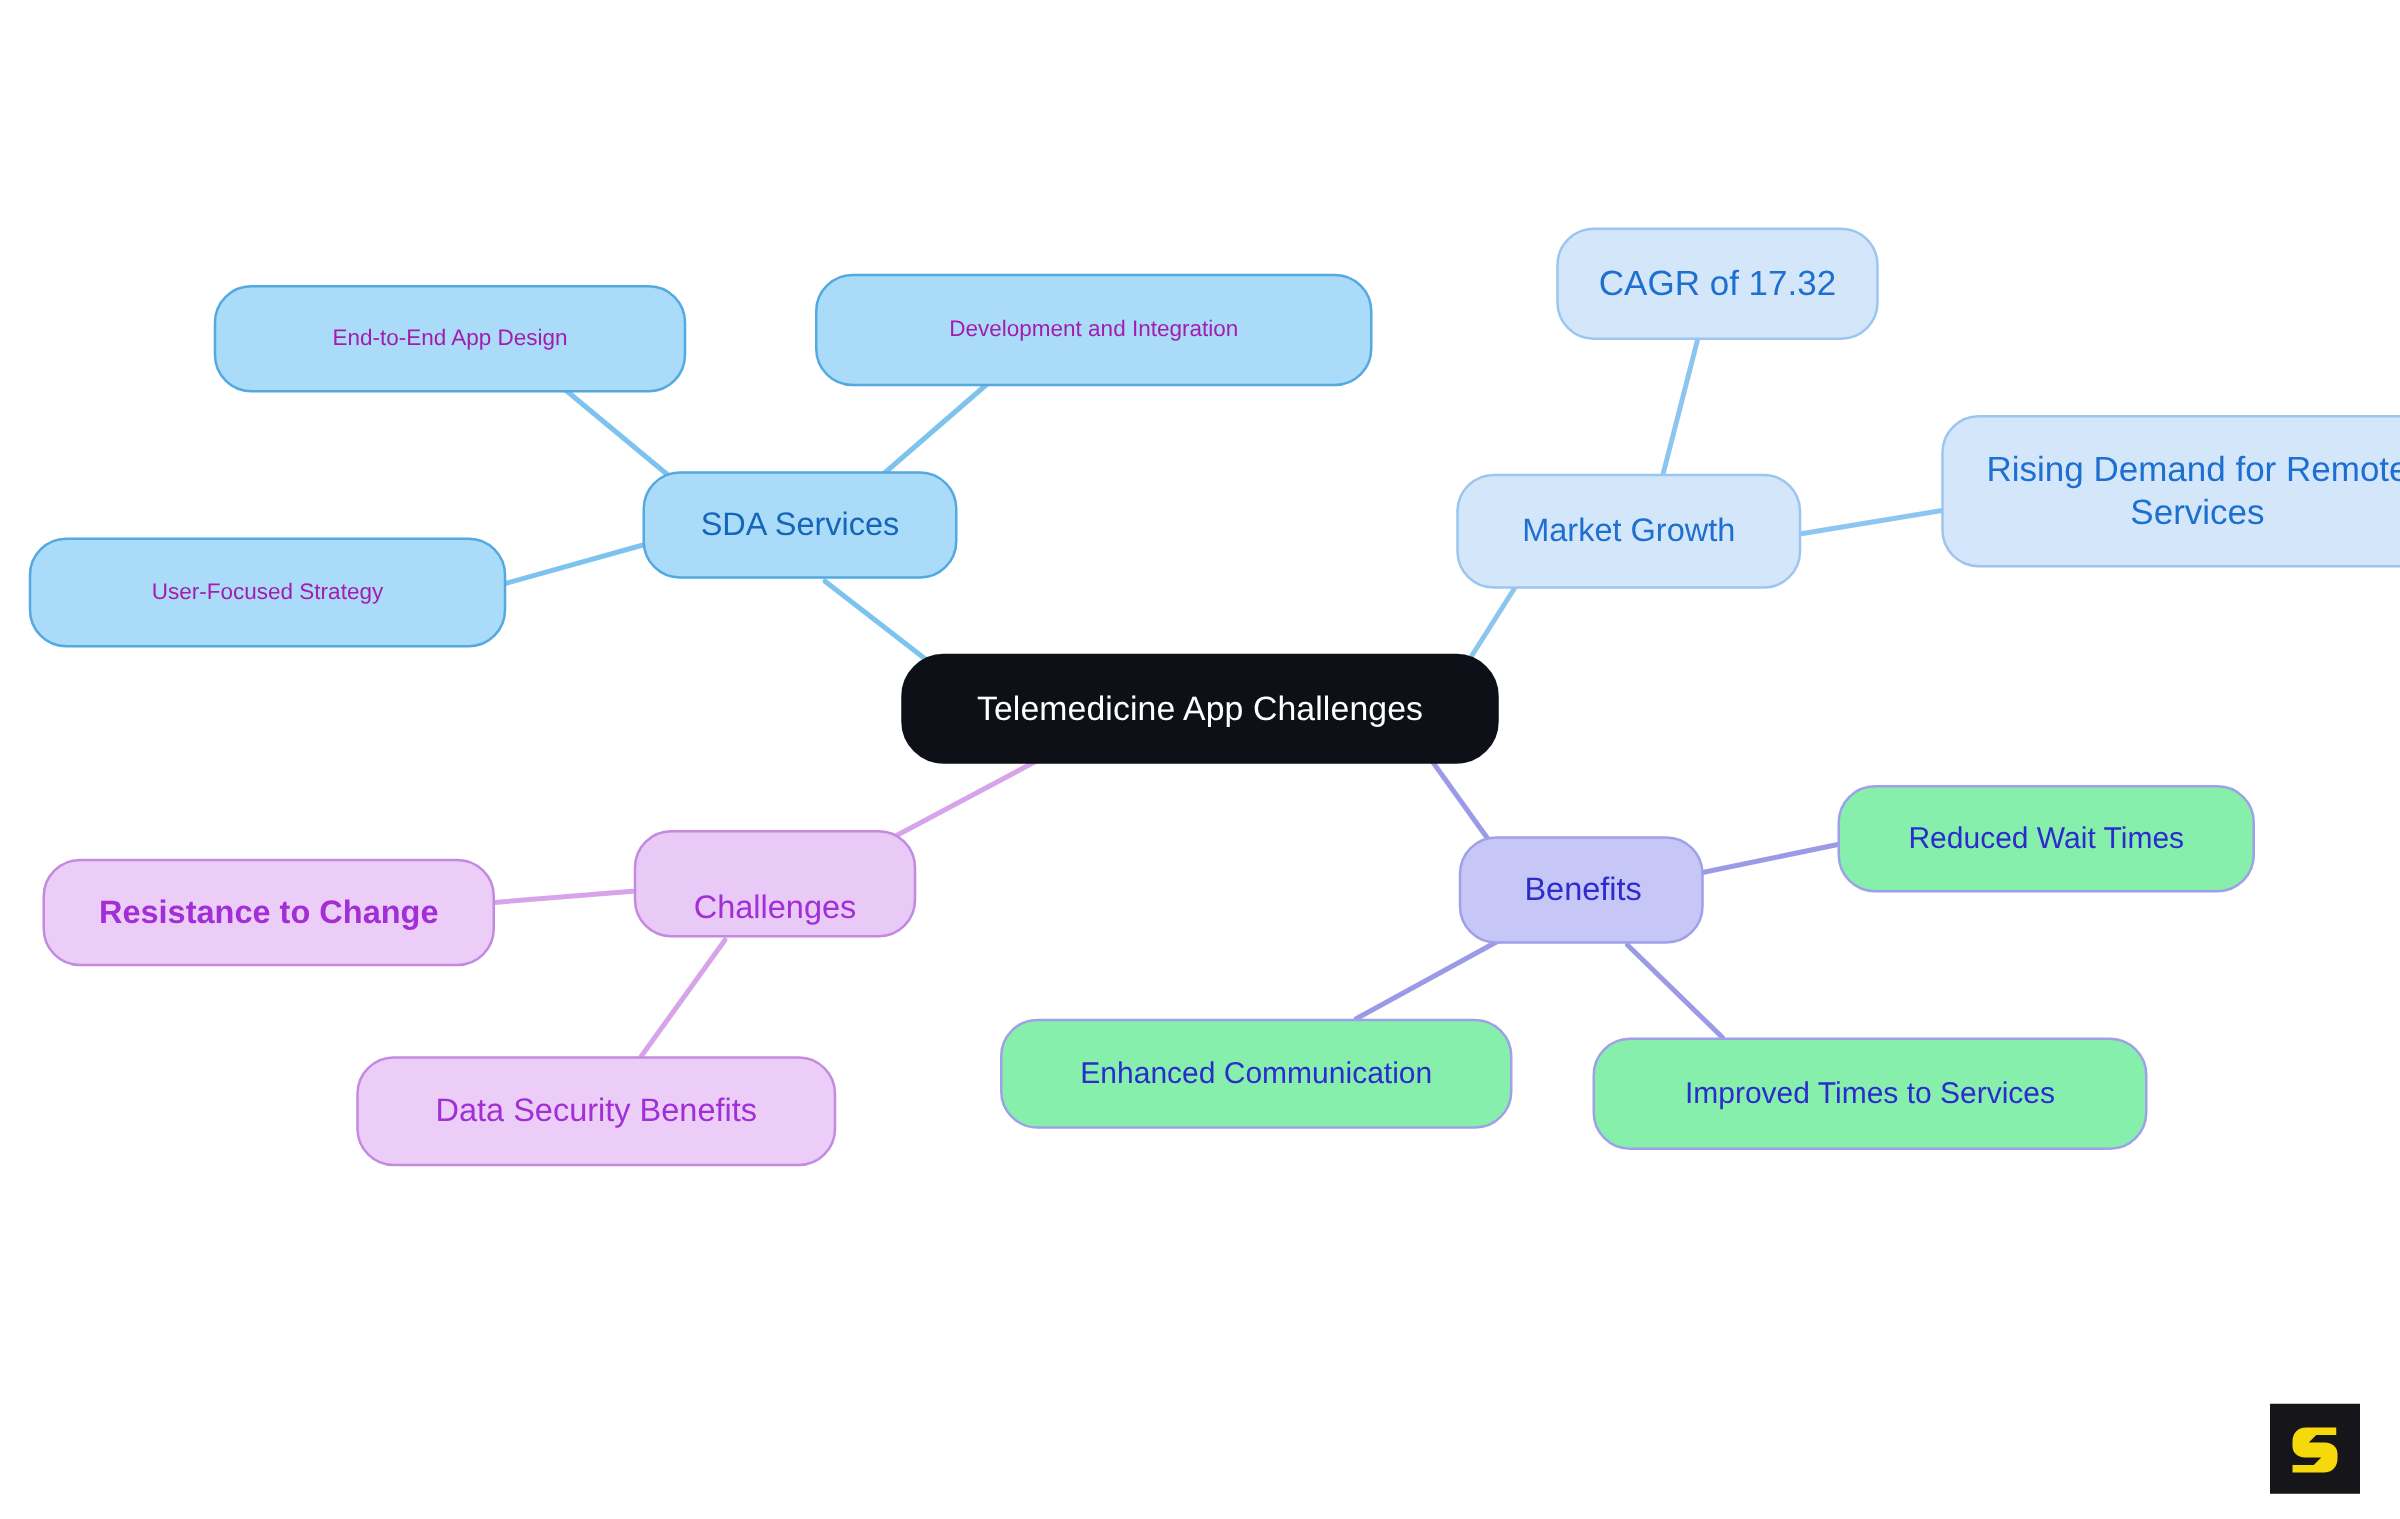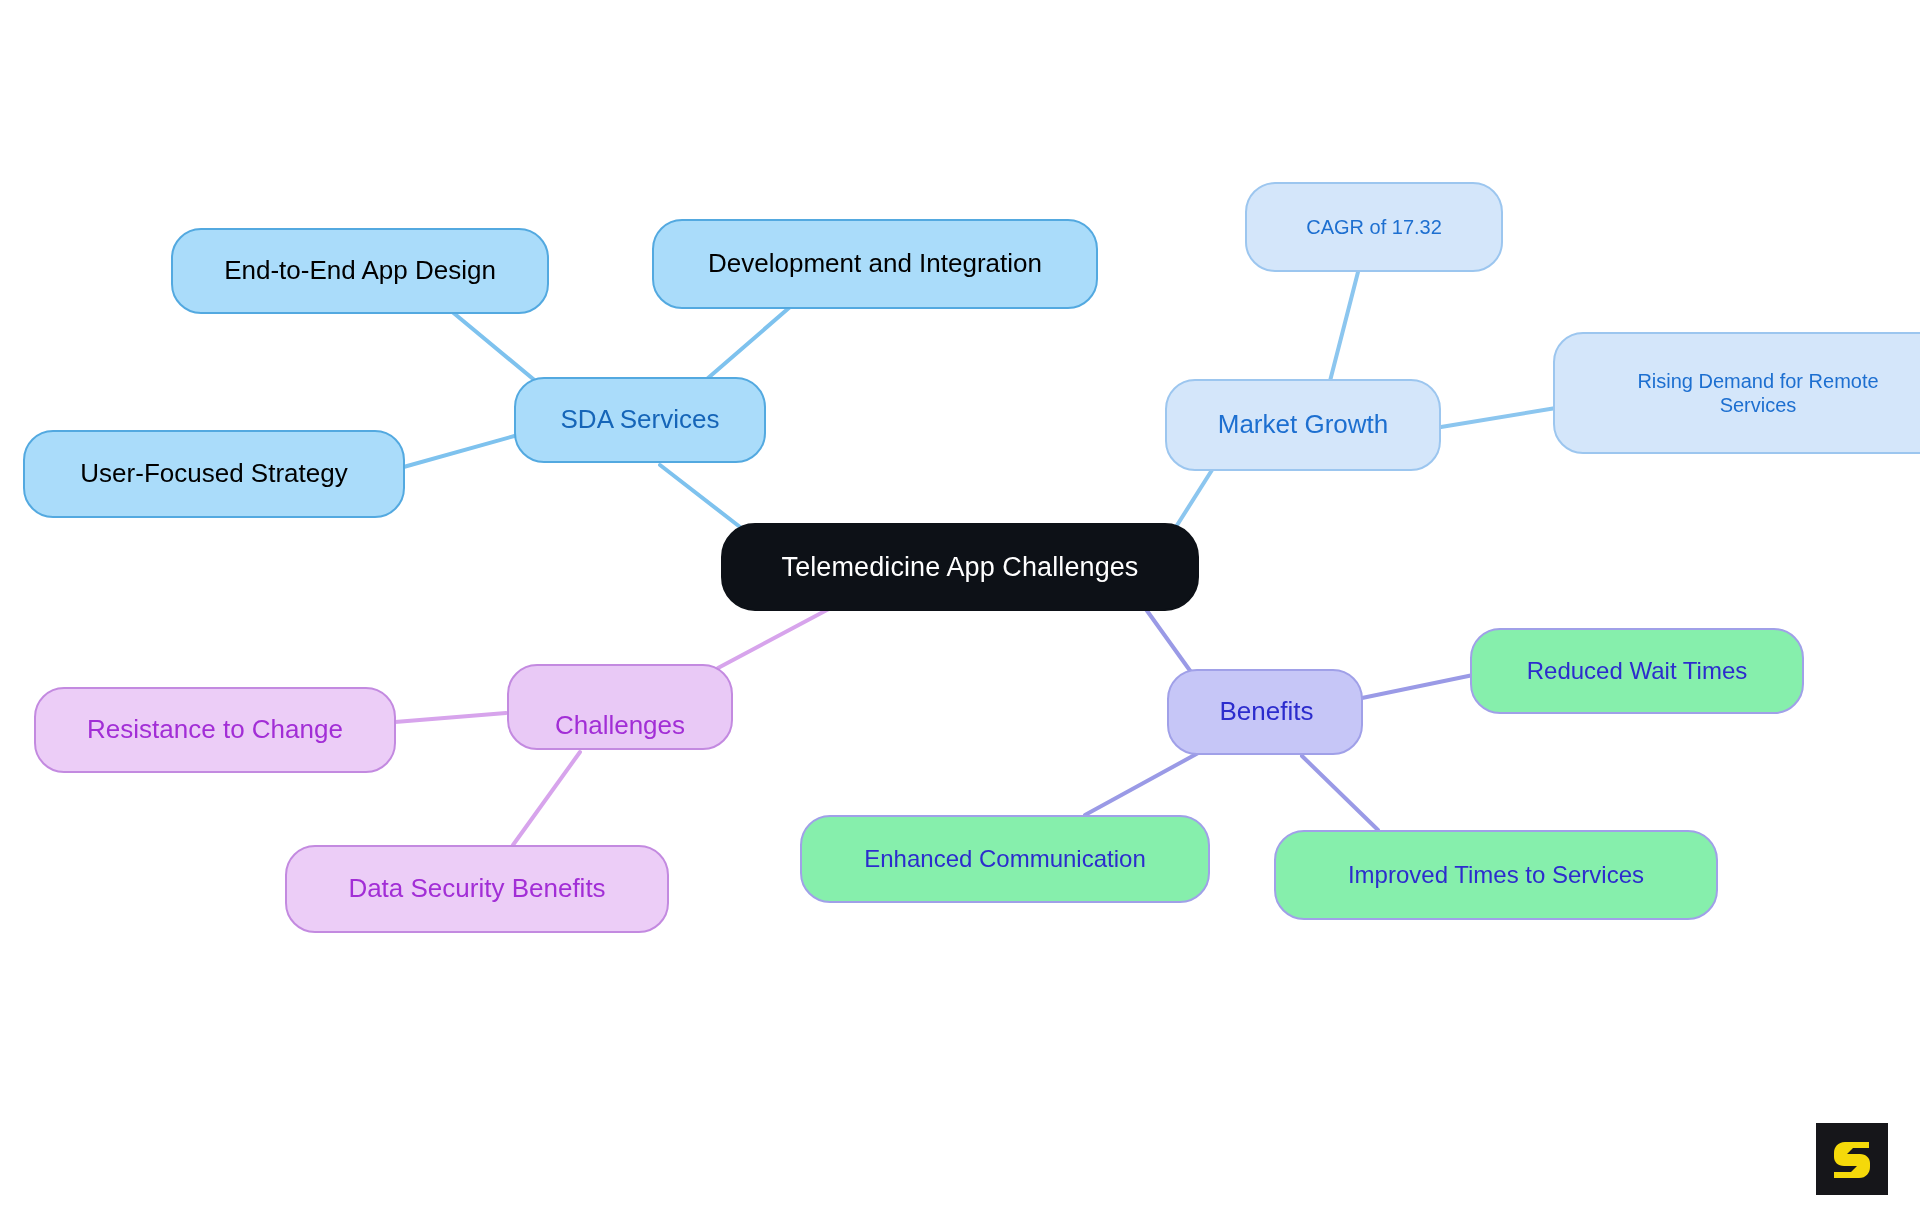--- a/index.html
+++ b/index.html
@@ -49,34 +49,34 @@
   }
   .node.blue-branch {
     background: #aadcfa;
     border-color: #53a9e0;
     color: #1565b8;
     font-size: 26px;
   }
   .node.blue-leaf {
     background: #aadcfa;
     border-color: #53a9e0;
-    color: #000000;
-    font-size: 26px;
+    color: #a21caf;
+    font-size: 18px;
   }
   .node.paleblue-branch {
     background: #d4e6fa;
     border-color: #9cc6ef;
     color: #1d6fd0;
     font-size: 26px;
   }
   .node.paleblue-leaf {
     background: #d4e6fa;
     border-color: #9cc6ef;
     color: #1d6fd0;
-    font-size: 20px;
+    font-size: 28px;
   }
   .node.purple-branch {
     background: #c6c6f7;
     border-color: #a0a0e8;
     color: #2c2ccd;
     font-size: 26px;
   }
   .node.purple-leaf {
     background: #86efac;
     border-color: #a0a0e8;
@@ -175,21 +175,21 @@
   </div>
 
   <div class="node purple-leaf" style="left:1274px; top:830px; width:444px; height:90px;">
     <span>Improved Times to Services</span>
   </div>
 
   <div class="node pink-branch" style="left:507px; top:664px; width:226px; height:86px;align-items:flex-end;">
     <span>Challenges</span>
   </div>
 
-  <div class="node pink-leaf" style="left:34px; top:687px; width:362px; height:86px;">
+  <div class="node pink-leaf" style="left:34px; top:687px; width:362px; height:86px;font-weight:bold;">
     <span>Resistance to Change</span>
   </div>
 
   <div class="node pink-leaf" style="left:285px; top:845px; width:384px; height:88px;">
     <span>Data Security Benefits</span>
   </div>
 
   <div id="logo">
     <svg width="46" height="46" viewBox="0 0 46 46">
       <path d="M40 6 L16 6 C9 6 5 11 5 17 L5 21 C5 26 9 30 15 30 L28 30 L22 36 L5 36 L5 42 L30 42 C37 42 41 37 41 31 L41 27 C41 22 37 18 31 18 L18 18 L24 12 L40 12 Z" fill="#f5d90a"></path>

